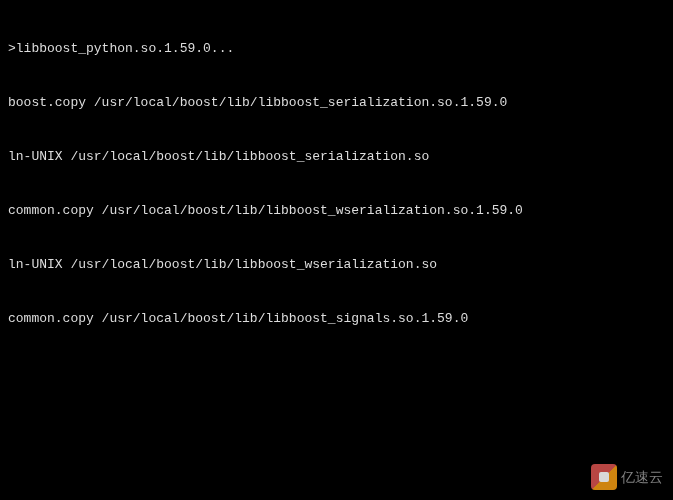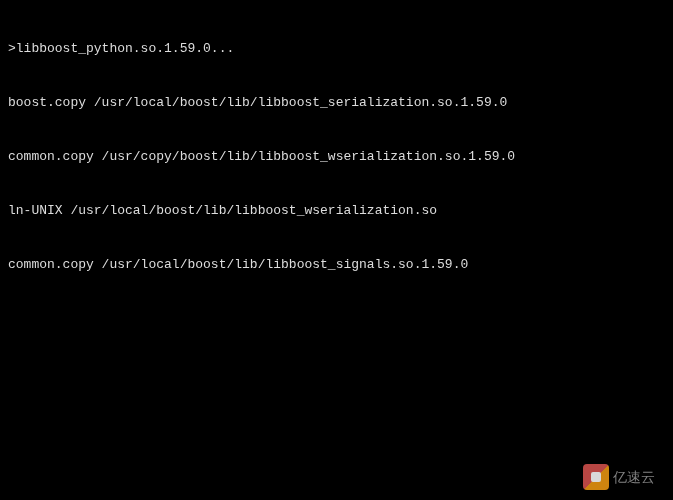--- a/index.html
+++ b/index.html
@@ -22,21 +22,21 @@
     .terminal {
       white-space: pre;
       overflow: hidden;
     }
     .line {
       display: block;
     }
     .watermark {
       position: absolute;
       bottom: 10px;
-      right: 18px;
+      right: 10px;
       display: flex;
       align-items: center;
       gap: 4px;
       opacity: 0.85;
     }
     .watermark-icon {
       width: 26px;
       height: 26px;
       background: linear-gradient(135deg, #d9534f 50%, #f39c12 50%);
       border-radius: 4px;
@@ -58,21 +58,22 @@
       font-family: "Microsoft YaHei", sans-serif;
       font-size: 14px;
     }
   </style>
 </head>
 <body>
 
 <div class="terminal">
   <span class="line">&gt;libboost_python.so.1.59.0...</span>
   <span class="line">boost.copy /usr/local/boost/lib/libboost_serialization.so.1.59.0</span>
-  <span class="line">common.copy /usr/copy/boost/lib/libboost_wserialization.so.1.59.0</span>
+  <span class="line">ln-UNIX /usr/local/boost/lib/libboost_serialization.so</span>
+  <span class="line">common.copy /usr/local/boost/lib/libboost_wserialization.so.1.59.0</span>
   <span class="line">ln-UNIX /usr/local/boost/lib/libboost_wserialization.so</span>
   <span class="line">common.copy /usr/local/boost/lib/libboost_signals.so.1.59.0</span>
   
   
   
   
   
   
   
   

